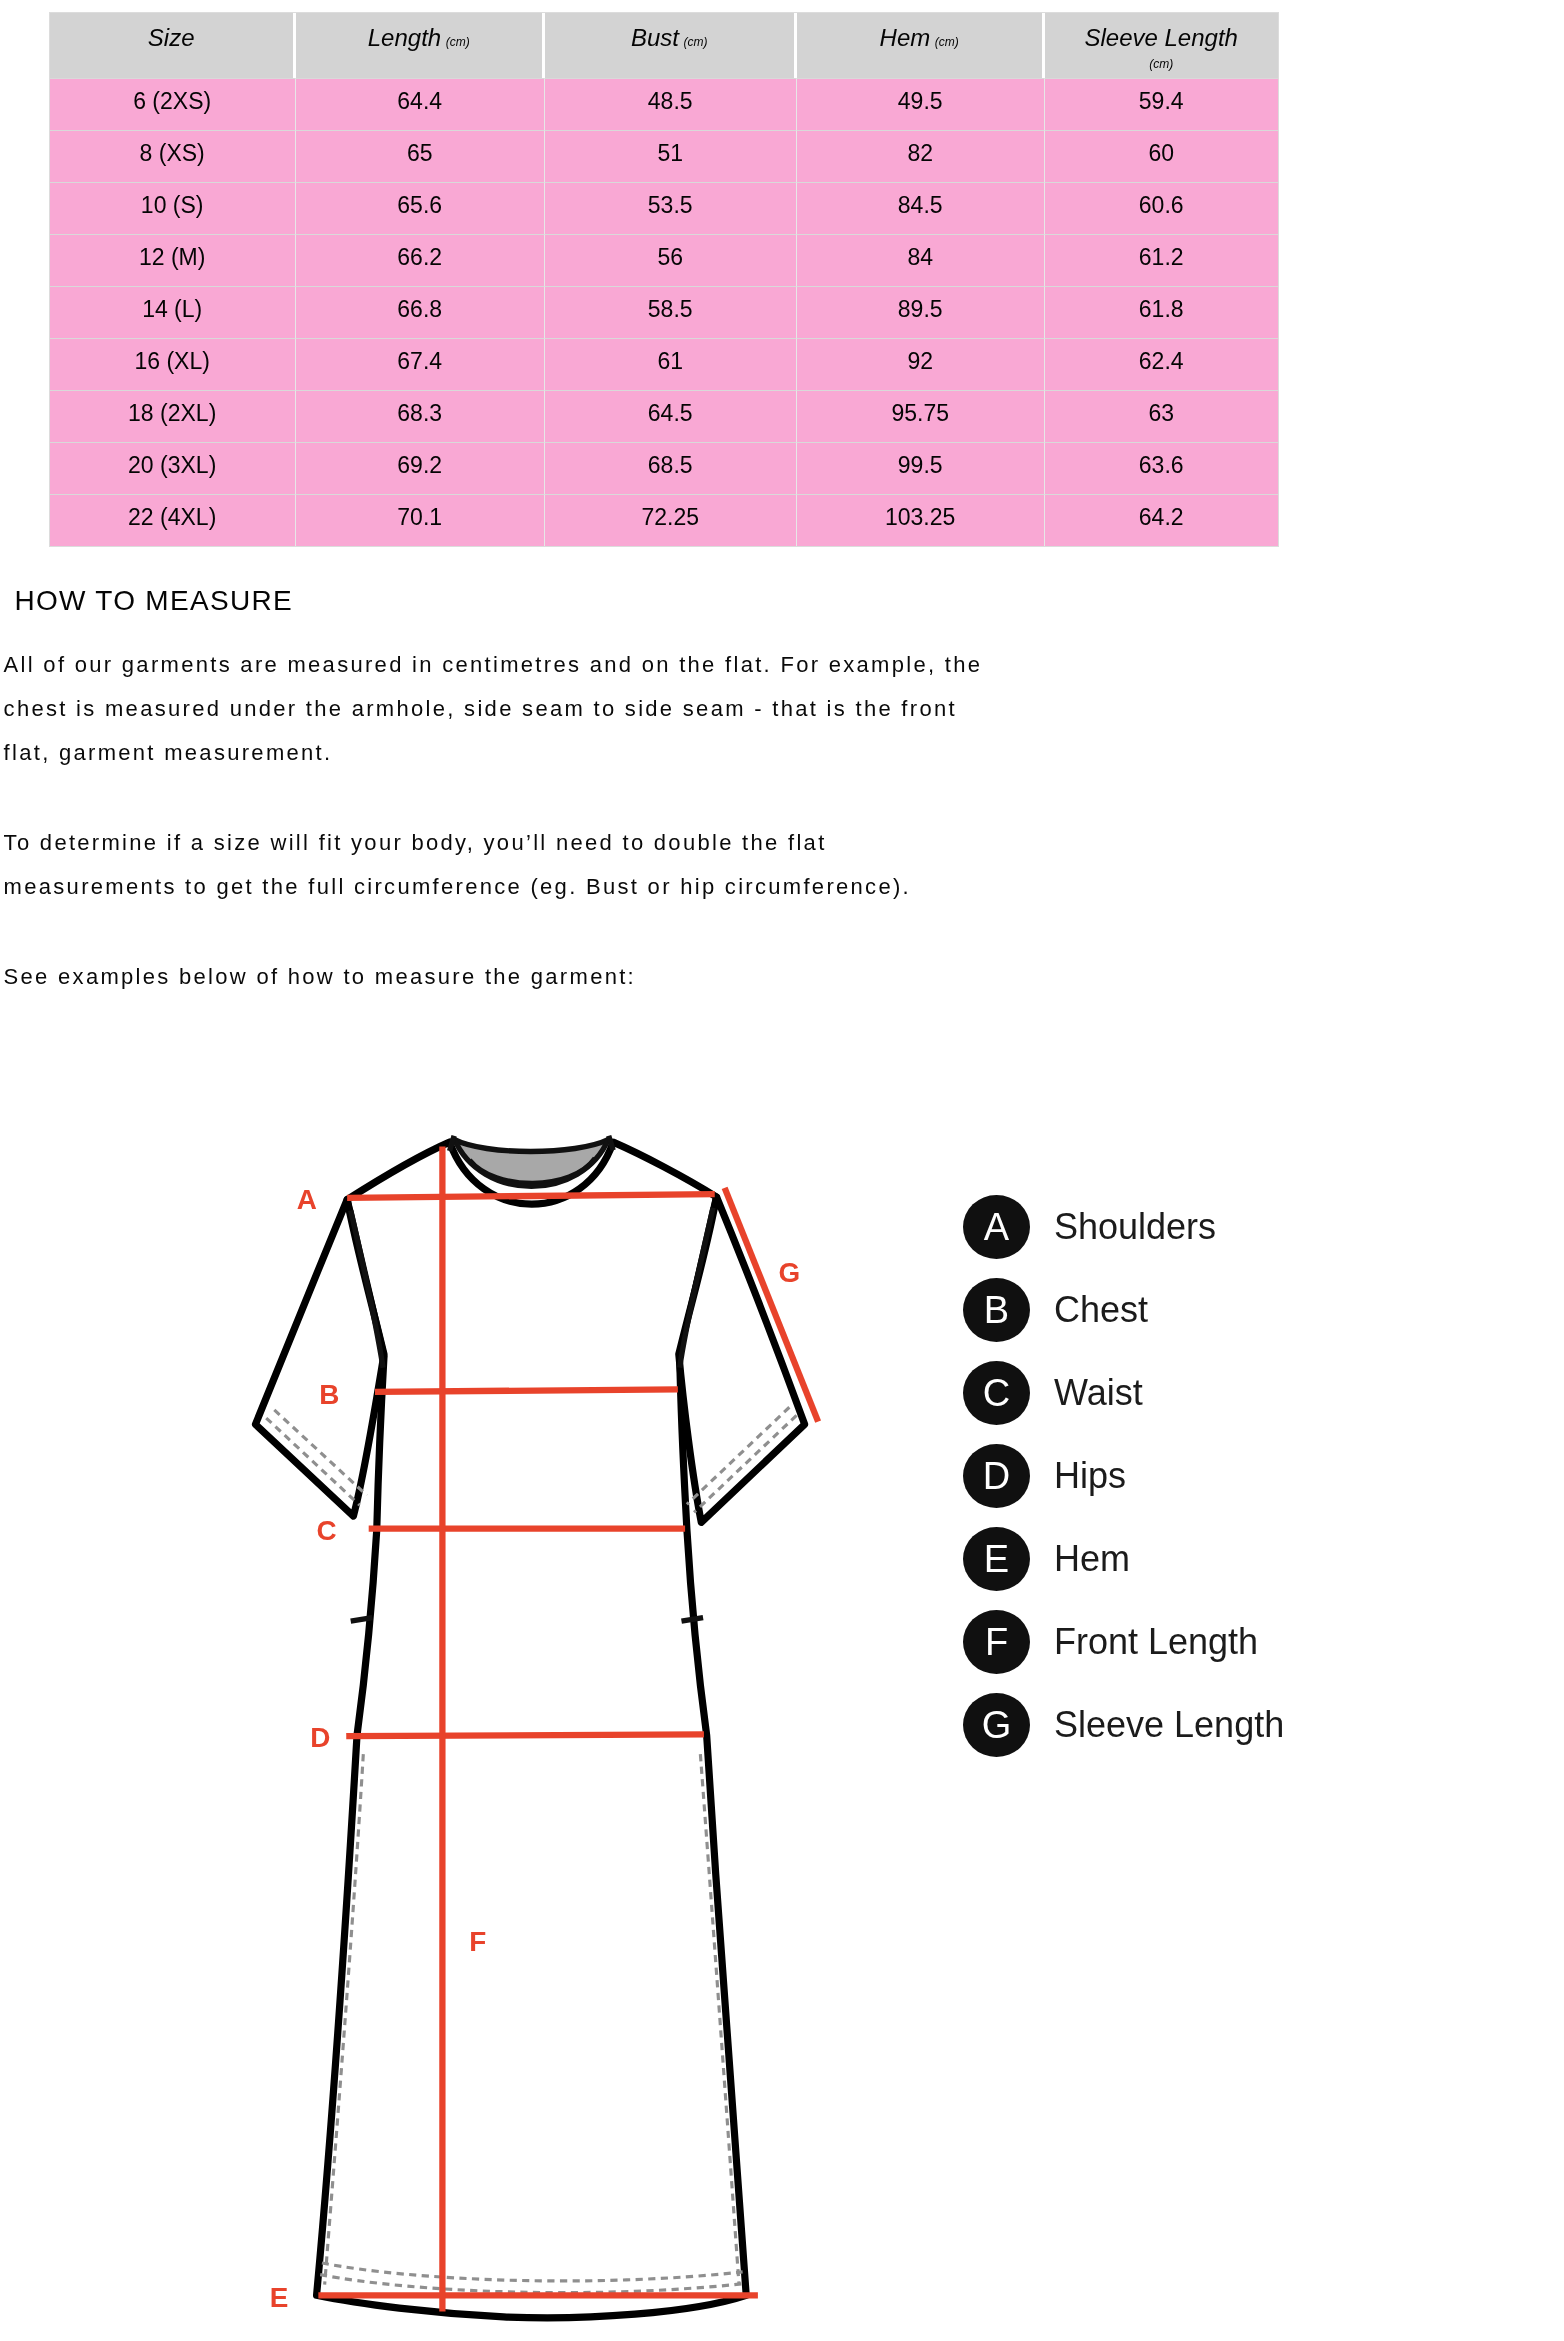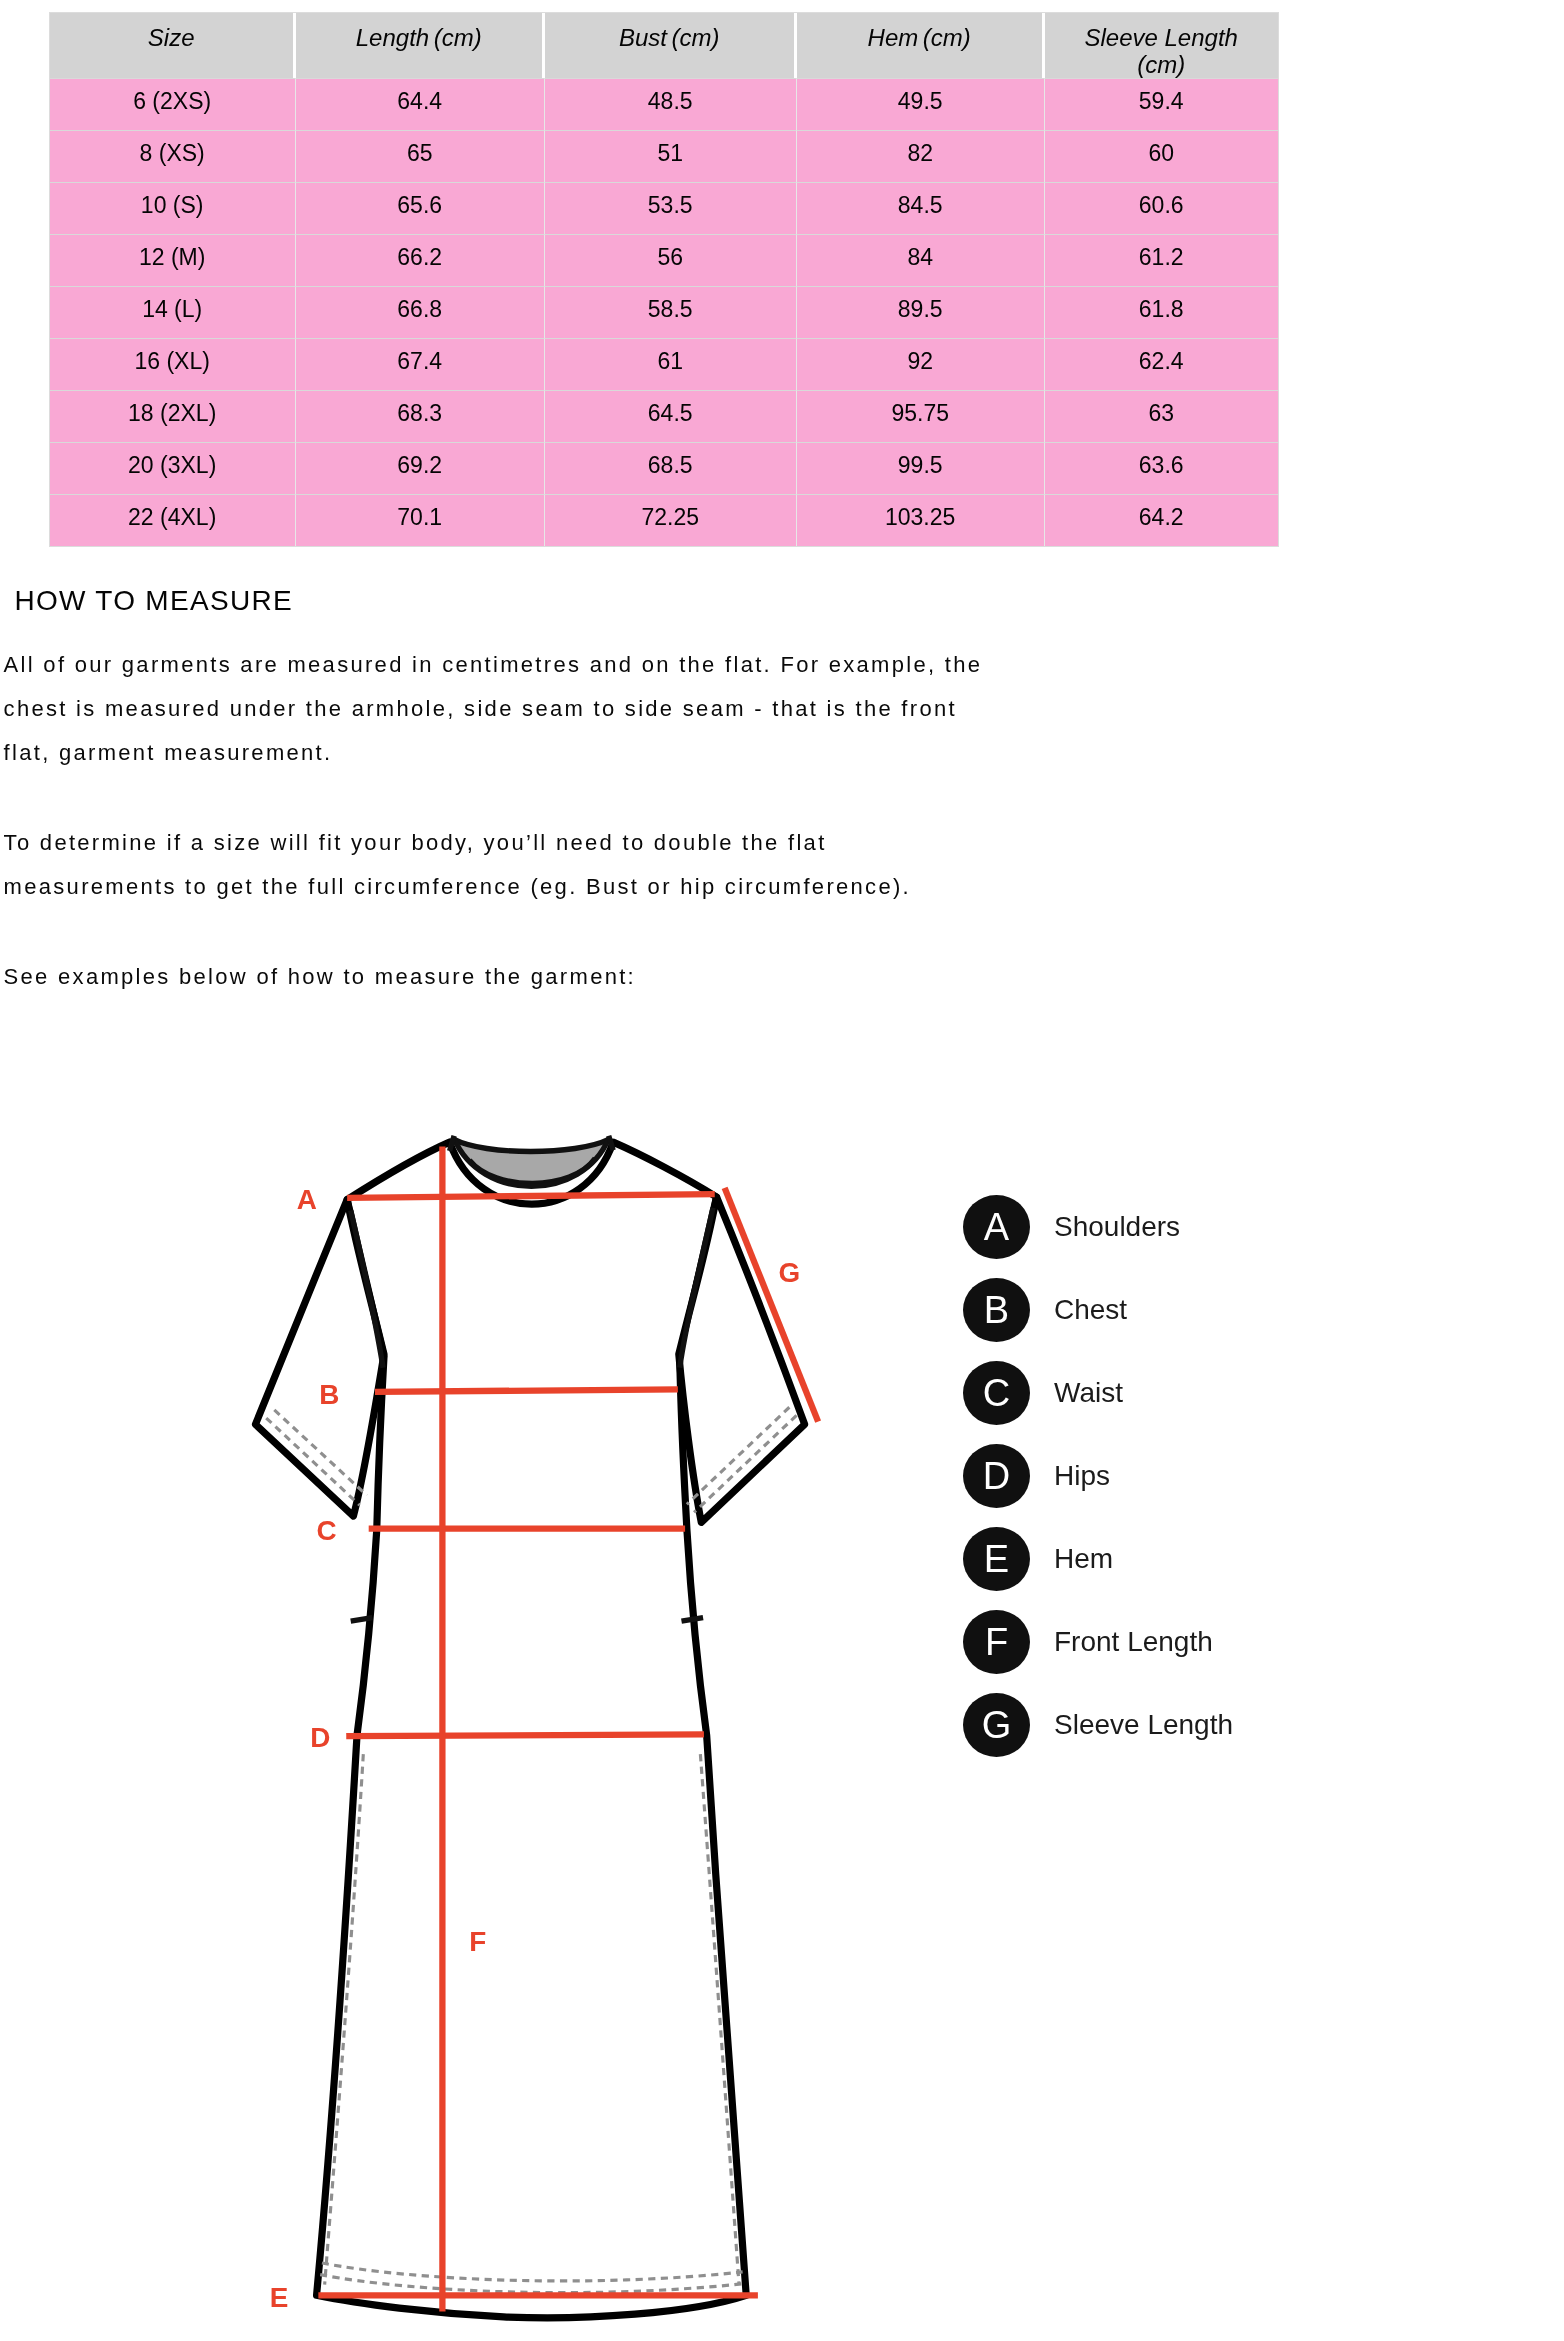--- a/index.html
+++ b/index.html
@@ -7,21 +7,21 @@
   #page{position:relative;width:1565px;height:2342px;background:#fff;overflow:hidden;}
 
   
   .size-table{position:absolute;left:11.7px;top:11.7px;border-collapse:separate;border-spacing:0;
     table-layout:fixed;border:1.8px solid #dcdcdc;margin-left:37px;}
   .size-table th{background:#d3d3d3;font-style:italic;font-weight:400;font-size:24px;
     text-align:center;vertical-align:top;padding:0;height:52px;overflow:hidden;
     border-right:3.6px solid #ffffff;box-sizing:border-box;}
   .size-table th:last-child{border-right:none;}
   .size-table th .hwrap{line-height:27px;padding-top:11.7px;}
-  .size-table th .unit{font-size:24px;margin-left:4.5px;}
+  .size-table th .unit{font-size:12px;margin-left:4.5px;}
   .size-table th .unit.block{display:block;margin-left:0;}
   .size-table td{background:#f9a8d4;font-size:23px;text-align:center;vertical-align:middle;
     height:52px;padding:0 0 7.2px 0;box-sizing:border-box;
     border-top:1.8px solid #d9d9d9;border-right:1.8px solid #e7e7e7;}
   .size-table td:last-child{border-right:none;}
   .c0{width:246px}.c1{width:249px}.c2{width:252px}.c3{width:248px}.c4{width:233px}
 
   
   .htm-heading{position:absolute;left:14.4px;top:585px;font-size:28px;letter-spacing:1.3px;
     font-weight:400;color:#050505;}
@@ -30,21 +30,21 @@
   #para1{top:643px;}
   #para2{top:821px;}
   #para3{top:955px;}
 
   
   .legend{position:absolute;left:963px;top:1185px;}
   .legend-row{display:flex;align-items:center;height:83px;}
   .legend-circle{width:67px;height:64px;border-radius:50%;background:#101010;flex:0 0 auto;
     display:flex;align-items:center;justify-content:center;}
   .legend-letter{color:#ffffff;font-size:38px;font-weight:400;line-height:1;}
-  .legend-label{margin-left:24px;font-size:28px;color:#1b1b1b;font-weight:400;}
+  .legend-label{margin-left:24px;font-size:36px;color:#1b1b1b;font-weight:400;}
 
   
   .diagram-svg{position:absolute;left:135px;top:1093px;}
   .redline{stroke:#E8432B;stroke-width:7;fill:none;stroke-linecap:butt;}
   .redletter{fill:#E8432B;font-size:31px;font-weight:700;font-family:"Liberation Sans",sans-serif;}
   .outline{fill:#ffffff;stroke:#000000;stroke-width:8;stroke-linejoin:round;}
   .seamline{fill:none;stroke:#111111;stroke-width:6;}
   .dashline{fill:none;stroke:#8f8f8f;stroke-width:3.5;stroke-dasharray:8 6;}
 </style>
 </head>

